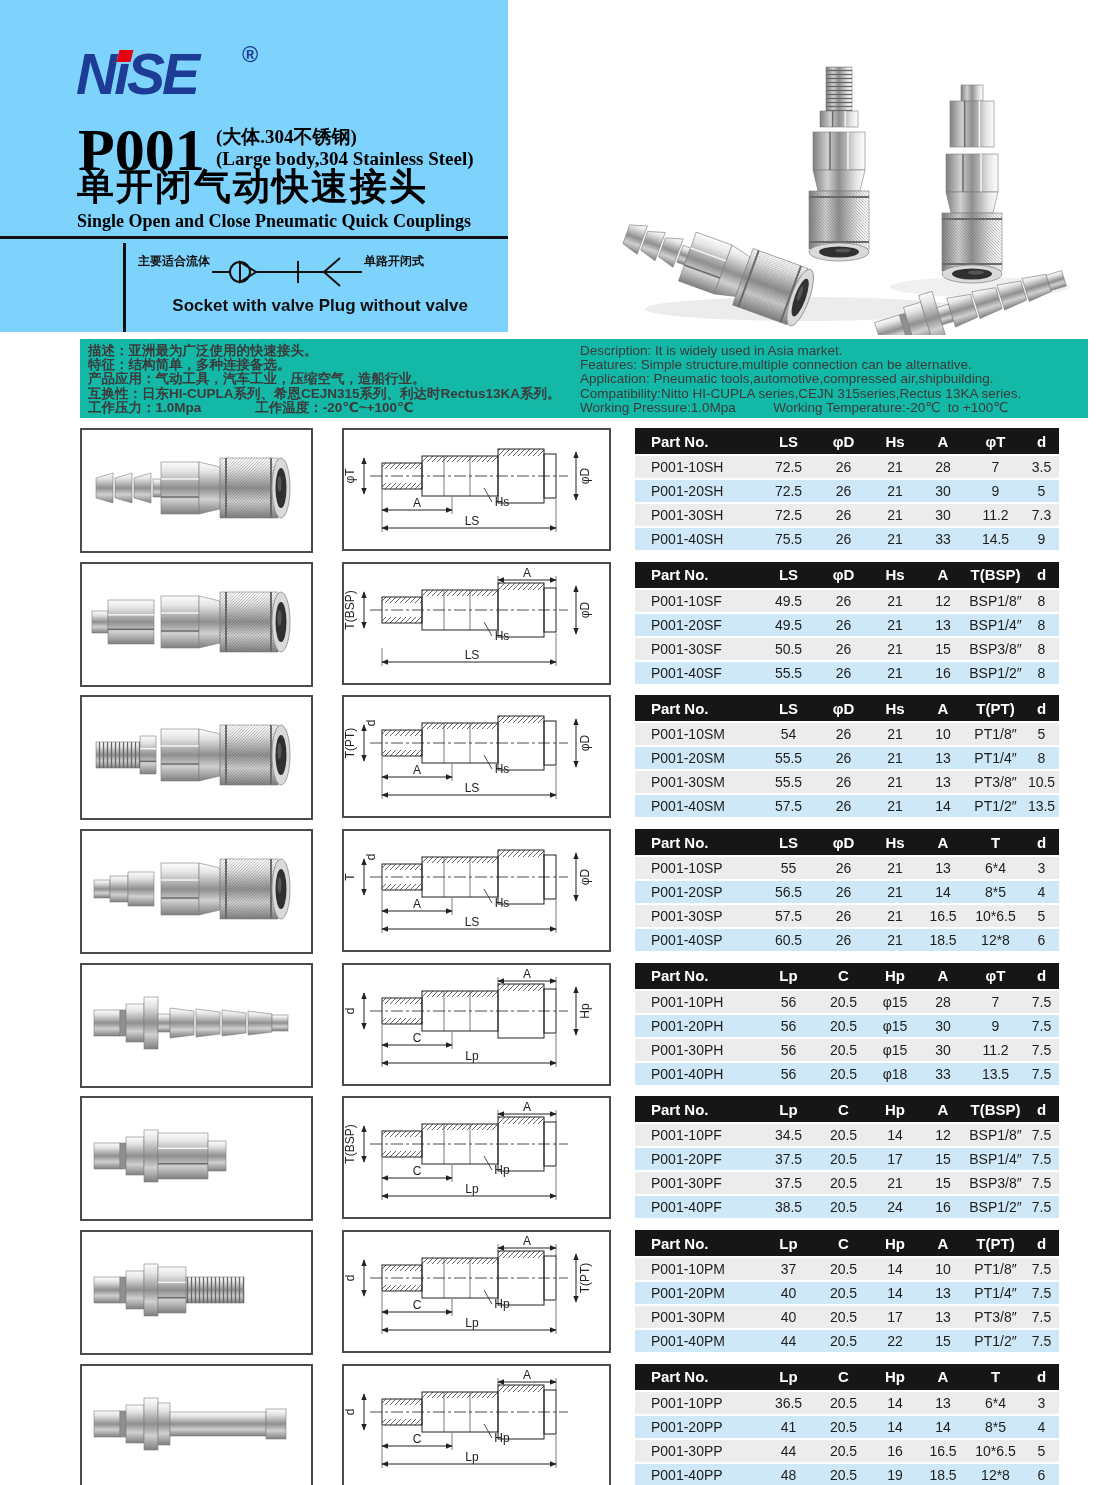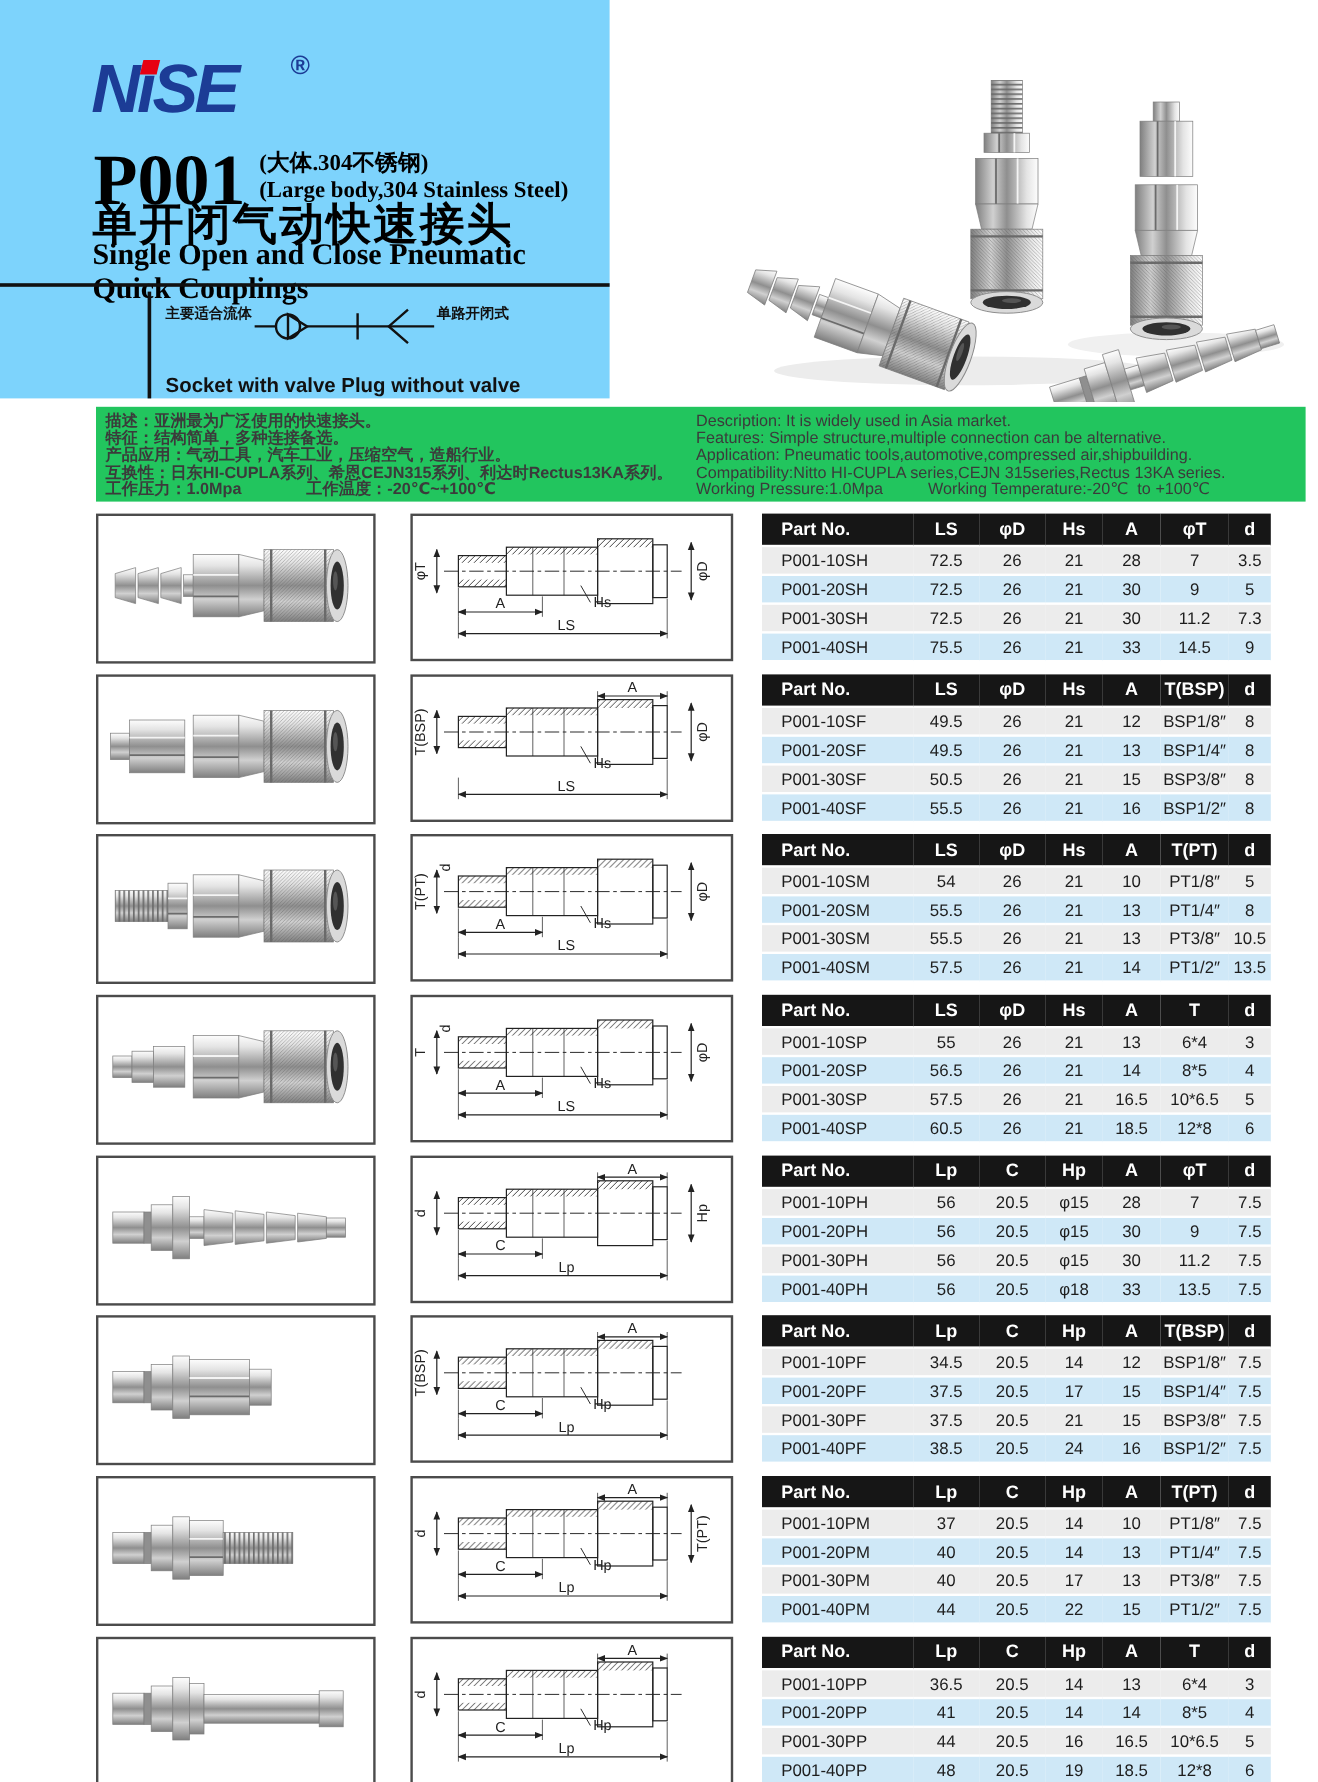--- a/index.html
+++ b/index.html
@@ -12,35 +12,35 @@
   .logo{position:absolute;left:76px;top:46px;font-style:italic;font-weight:bold;font-size:57px;
         line-height:1;color:#1c3c96;letter-spacing:-3px;}
   .logo-reg{position:absolute;left:242px;top:42px;font-style:normal;font-weight:bold;font-size:22px;
         color:#1c3c96;letter-spacing:0;}
   .logo-red{position:absolute;left:118px;top:50px;width:14px;height:12px;background:#e60012;transform:skewX(-14deg);}
   .model{position:absolute;left:78px;top:120px;font-family:"Liberation Serif","DejaVu Serif",serif;
         font-weight:bold;font-size:60px;line-height:1;color:#000;}
   .model-sub{position:absolute;left:216px;top:126px;font-family:"Liberation Serif","DejaVu Serif",serif;
         font-weight:bold;font-size:19px;line-height:22px;color:#000;}
   .title-cn{position:absolute;left:77px;top:162px;font-weight:bold;font-size:37px;letter-spacing:2px;color:#000;}
-  .title-en{position:absolute;left:77px;top:199px;font-family:"Liberation Serif","DejaVu Serif",serif;
-        font-weight:bold;font-size:25px;color:#000;}
+  .title-en{position:absolute;left:77px;top:211px;font-family:"Liberation Serif","DejaVu Serif",serif;
+        font-weight:bold;font-size:18px;color:#000;}
   .header-rule{position:absolute;left:0;top:236px;width:508px;height:3px;background:#111;}
   .flow{position:absolute;left:0;top:239px;width:508px;height:93px;}
   .flow-divider{position:absolute;left:123px;top:4px;width:3px;height:89px;background:#111;}
   .flow-content{position:absolute;left:138px;top:14px;width:365px;}
   .flow-row{display:flex;align-items:flex-start;font-weight:bold;font-size:12px;white-space:nowrap;}
   .flow-row svg{margin:0 2px;}
-  .flow-caption{margin-top:21px;font-weight:bold;font-size:17px;width:330px;text-align:left;}
+  .flow-caption{margin-top:5px;font-weight:bold;font-size:17px;width:330px;text-align:right;}
 
   
   .hero{position:absolute;left:615px;top:35px;width:465px;height:300px;}
 
   
-  .desc-band{position:absolute;left:80px;top:339px;width:1008px;height:79px;background:#22c55e;}
+  .desc-band{position:absolute;left:80px;top:339px;width:1008px;height:79px;background:#14b8a6;}
   .desc-col{position:absolute;top:5px;}
   .desc-cn{left:8px;}
   .desc-en{left:500px;}
   .desc-line{font-size:13.5px;line-height:14.2px;color:#3b3b3b;white-space:pre;}
   .desc-cn .desc-line{font-weight:bold;}
 
   
   .sections{position:absolute;left:0;top:428px;width:1098px;}
   .section{position:relative;height:133.7px;}
   .photo-box{position:absolute;left:80px;top:0;width:229px;height:121px;border:2px solid #4b4b4b;background:#fff;}

